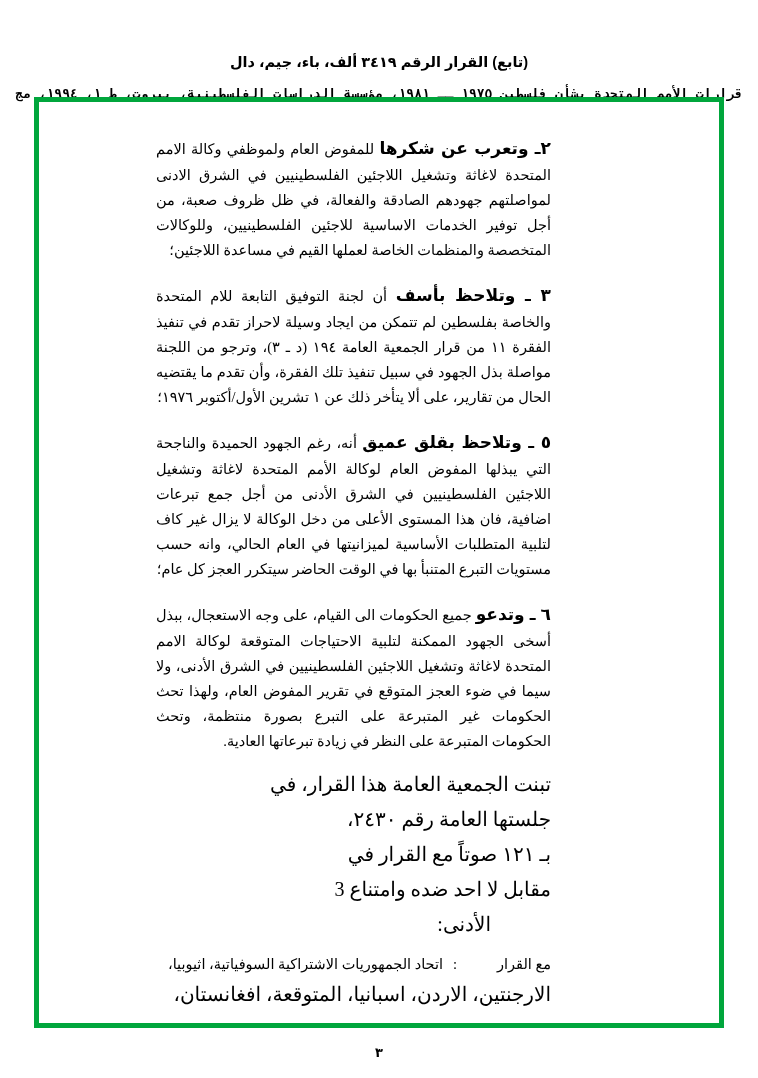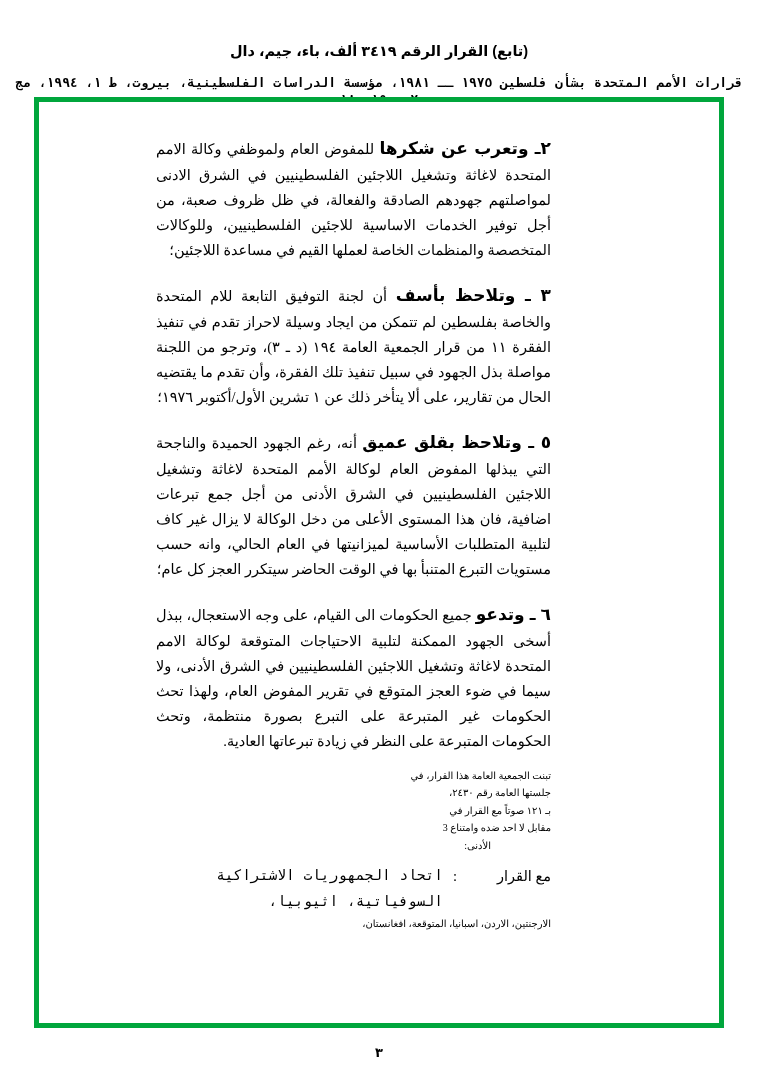--- a/index.html
+++ b/index.html
@@ -13,21 +13,21 @@
     font-family: "Liberation Serif", "DejaVu Serif", serif;
     color: #000000;
     position: relative;
     overflow: hidden;
   }
   .page {
     width: 758px;
     height: 1078px;
     position: relative;
     box-sizing: border-box;
-    padding: 4px;
+    padding: 15px;
   }
   .header {
     text-align: center;
     padding-top: 38px;
   }
   .header-title {
     font-family: "Liberation Sans", "DejaVu Sans", sans-serif;
     font-weight: bold;
     font-size: 14.5px;
     letter-spacing: 0px;
@@ -74,21 +74,21 @@
   .lead {
     font-family: "Liberation Sans", "DejaVu Sans", sans-serif;
     font-weight: bold;
     font-size: 17px;
   }
   .tail-block {
     margin-top: 13px;
     direction: rtl;
   }
   .tail-line {
-    font-size: 10px;
+    font-size: 20px;
     line-height: 1.75;
     text-align: left;
   }
   .tail-indent2 {
     padding-right: 60px;
   }
   .with-para {
     margin-top: 10px;
   }
   .with-row {
@@ -100,21 +100,20 @@
   .with-label {
     white-space: nowrap;
     margin-left: 24px;
   }
   .with-colon {
     padding: 0 16px 0 10px;
   }
   .with-names {
     flex: 1;
     text-align: right;
-    font-family: Liberation Mono, monospace;
   }
   .footer {
     position: absolute;
     bottom: 18px;
     left: 0;
     width: 100%;
     text-align: center;
     font-family: "Liberation Sans", "DejaVu Sans", sans-serif;
     font-weight: bold;
     font-size: 13px;

